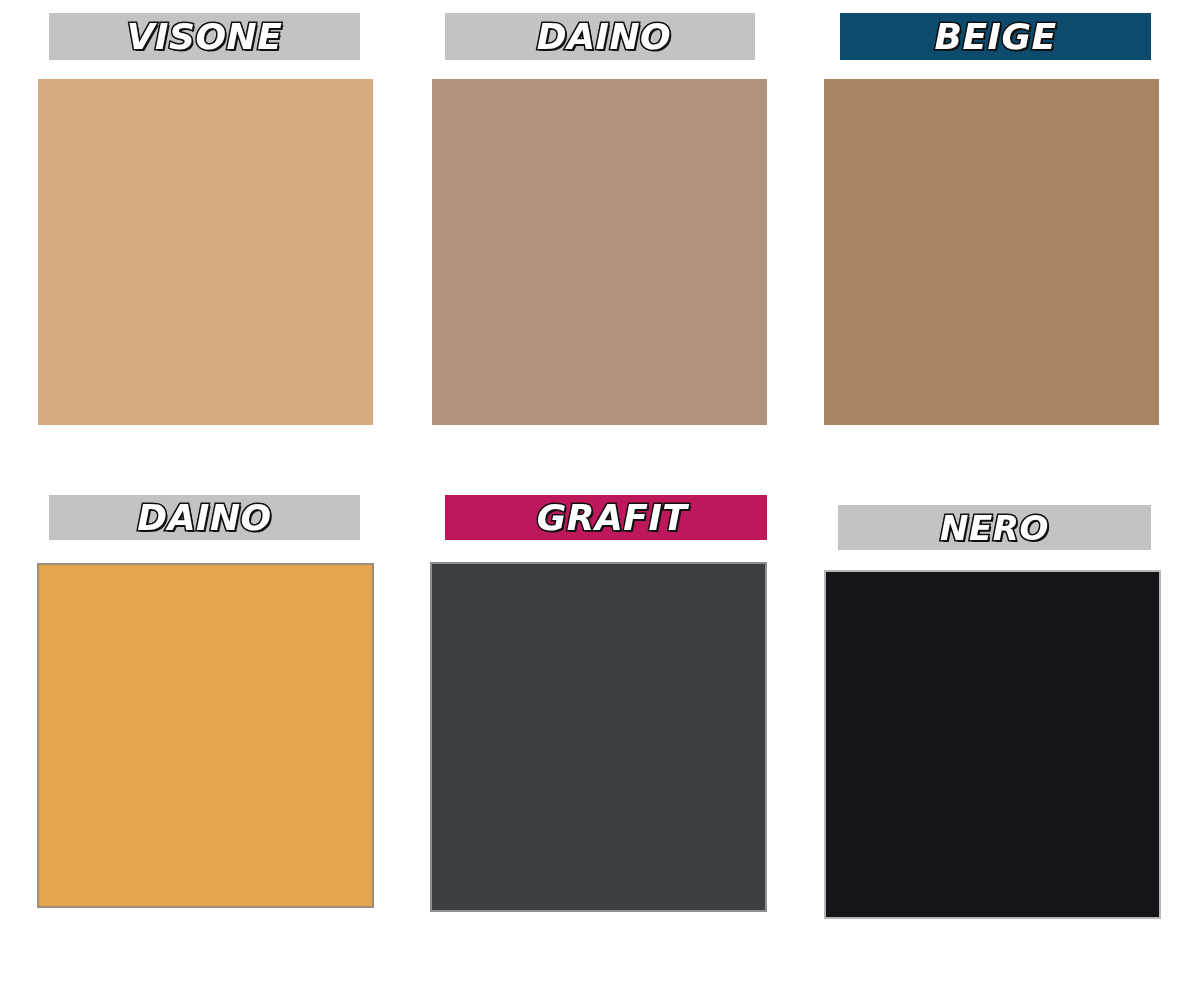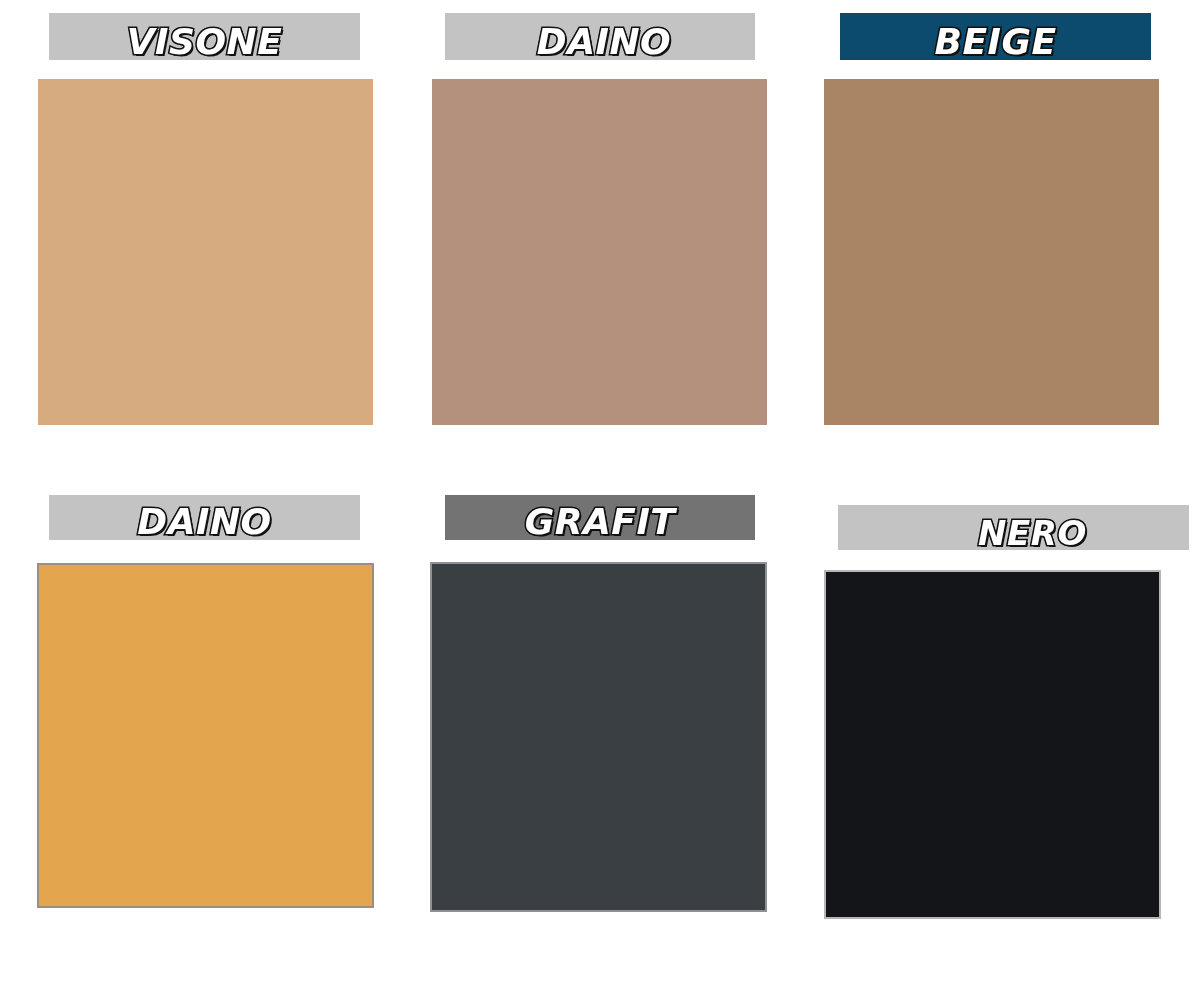--- a/index.html
+++ b/index.html
@@ -27,21 +27,21 @@
 
   .swatch-cell {
     position: absolute;
   }
 
   
   .label-banner {
     position: absolute;
     background: #c3c3c3;
     display: flex;
-    align-items: flex-end;
+    align-items: center;
     justify-content: center;
     overflow: hidden;
   }
 
   .label-text {
     font-family: "DejaVu Sans", sans-serif;
     font-weight: 700;
     font-style: italic;
     color: #ffffff;
     letter-spacing: 0.5px;
@@ -84,24 +84,24 @@
       </div>
       <div class="color-chip" style="left: 824px; top: 79px; width: 335px; height: 346px; background: rgb(169, 132, 101);"></div>
     </div>
     <div class="swatch-cell" style="left: 0px; top: 0px;">
       <div class="label-banner" style="left: 49px; top: 495px; width: 311px; height: 45px; background: rgb(195, 195, 195);">
         <span class="label-text" style="font-size: 36px; color: rgb(255, 255, 255); -webkit-text-stroke: 3px rgb(17, 17, 17);">DAINO</span>
       </div>
       <div class="color-chip" style="left: 37px; top: 563px; width: 337px; height: 345px; background: rgb(227, 166, 78); border: 2px solid rgb(154, 143, 126);"></div>
     </div>
     <div class="swatch-cell" style="left: 0px; top: 0px;">
-      <div class="label-banner" style="left: 445px; top: 495px; width: 310px; height: 45px; background: #737373;">
+      <div class="label-banner" style="left: 445px; top: 495px; width: 310px; height: 45px; background: #be185d; padding-left: 12px;">
         <span class="label-text" style="font-size: 36px; color: rgb(255, 255, 255); -webkit-text-stroke: 3px rgb(17, 17, 17);">GRAFIT</span>
       </div>
       <div class="color-chip" style="left: 430px; top: 562px; width: 337px; height: 350px; background: rgb(58, 63, 68); border: 2px solid rgb(141, 145, 149);"></div>
     </div>
     <div class="swatch-cell" style="left: 0px; top: 0px;">
-      <div class="label-banner" style="left: 838px; top: 505px; width: 313px; height: 45px; background: rgb(195, 195, 195); padding-left: 38px;">
+      <div class="label-banner" style="left: 838px; top: 505px; width: 313px; height: 45px; background: rgb(195, 195, 195);">
         <span class="label-text" style="font-size: 34px; color: rgb(255, 255, 255); -webkit-text-stroke: 3px rgb(17, 17, 17);">NERO</span>
       </div>
       <div class="color-chip" style="left: 824px; top: 570px; width: 337px; height: 349px; background: rgb(20, 21, 24); border: 2px solid rgb(182, 182, 182);"></div>
     </div>
   </div>
 
 </body></html>

